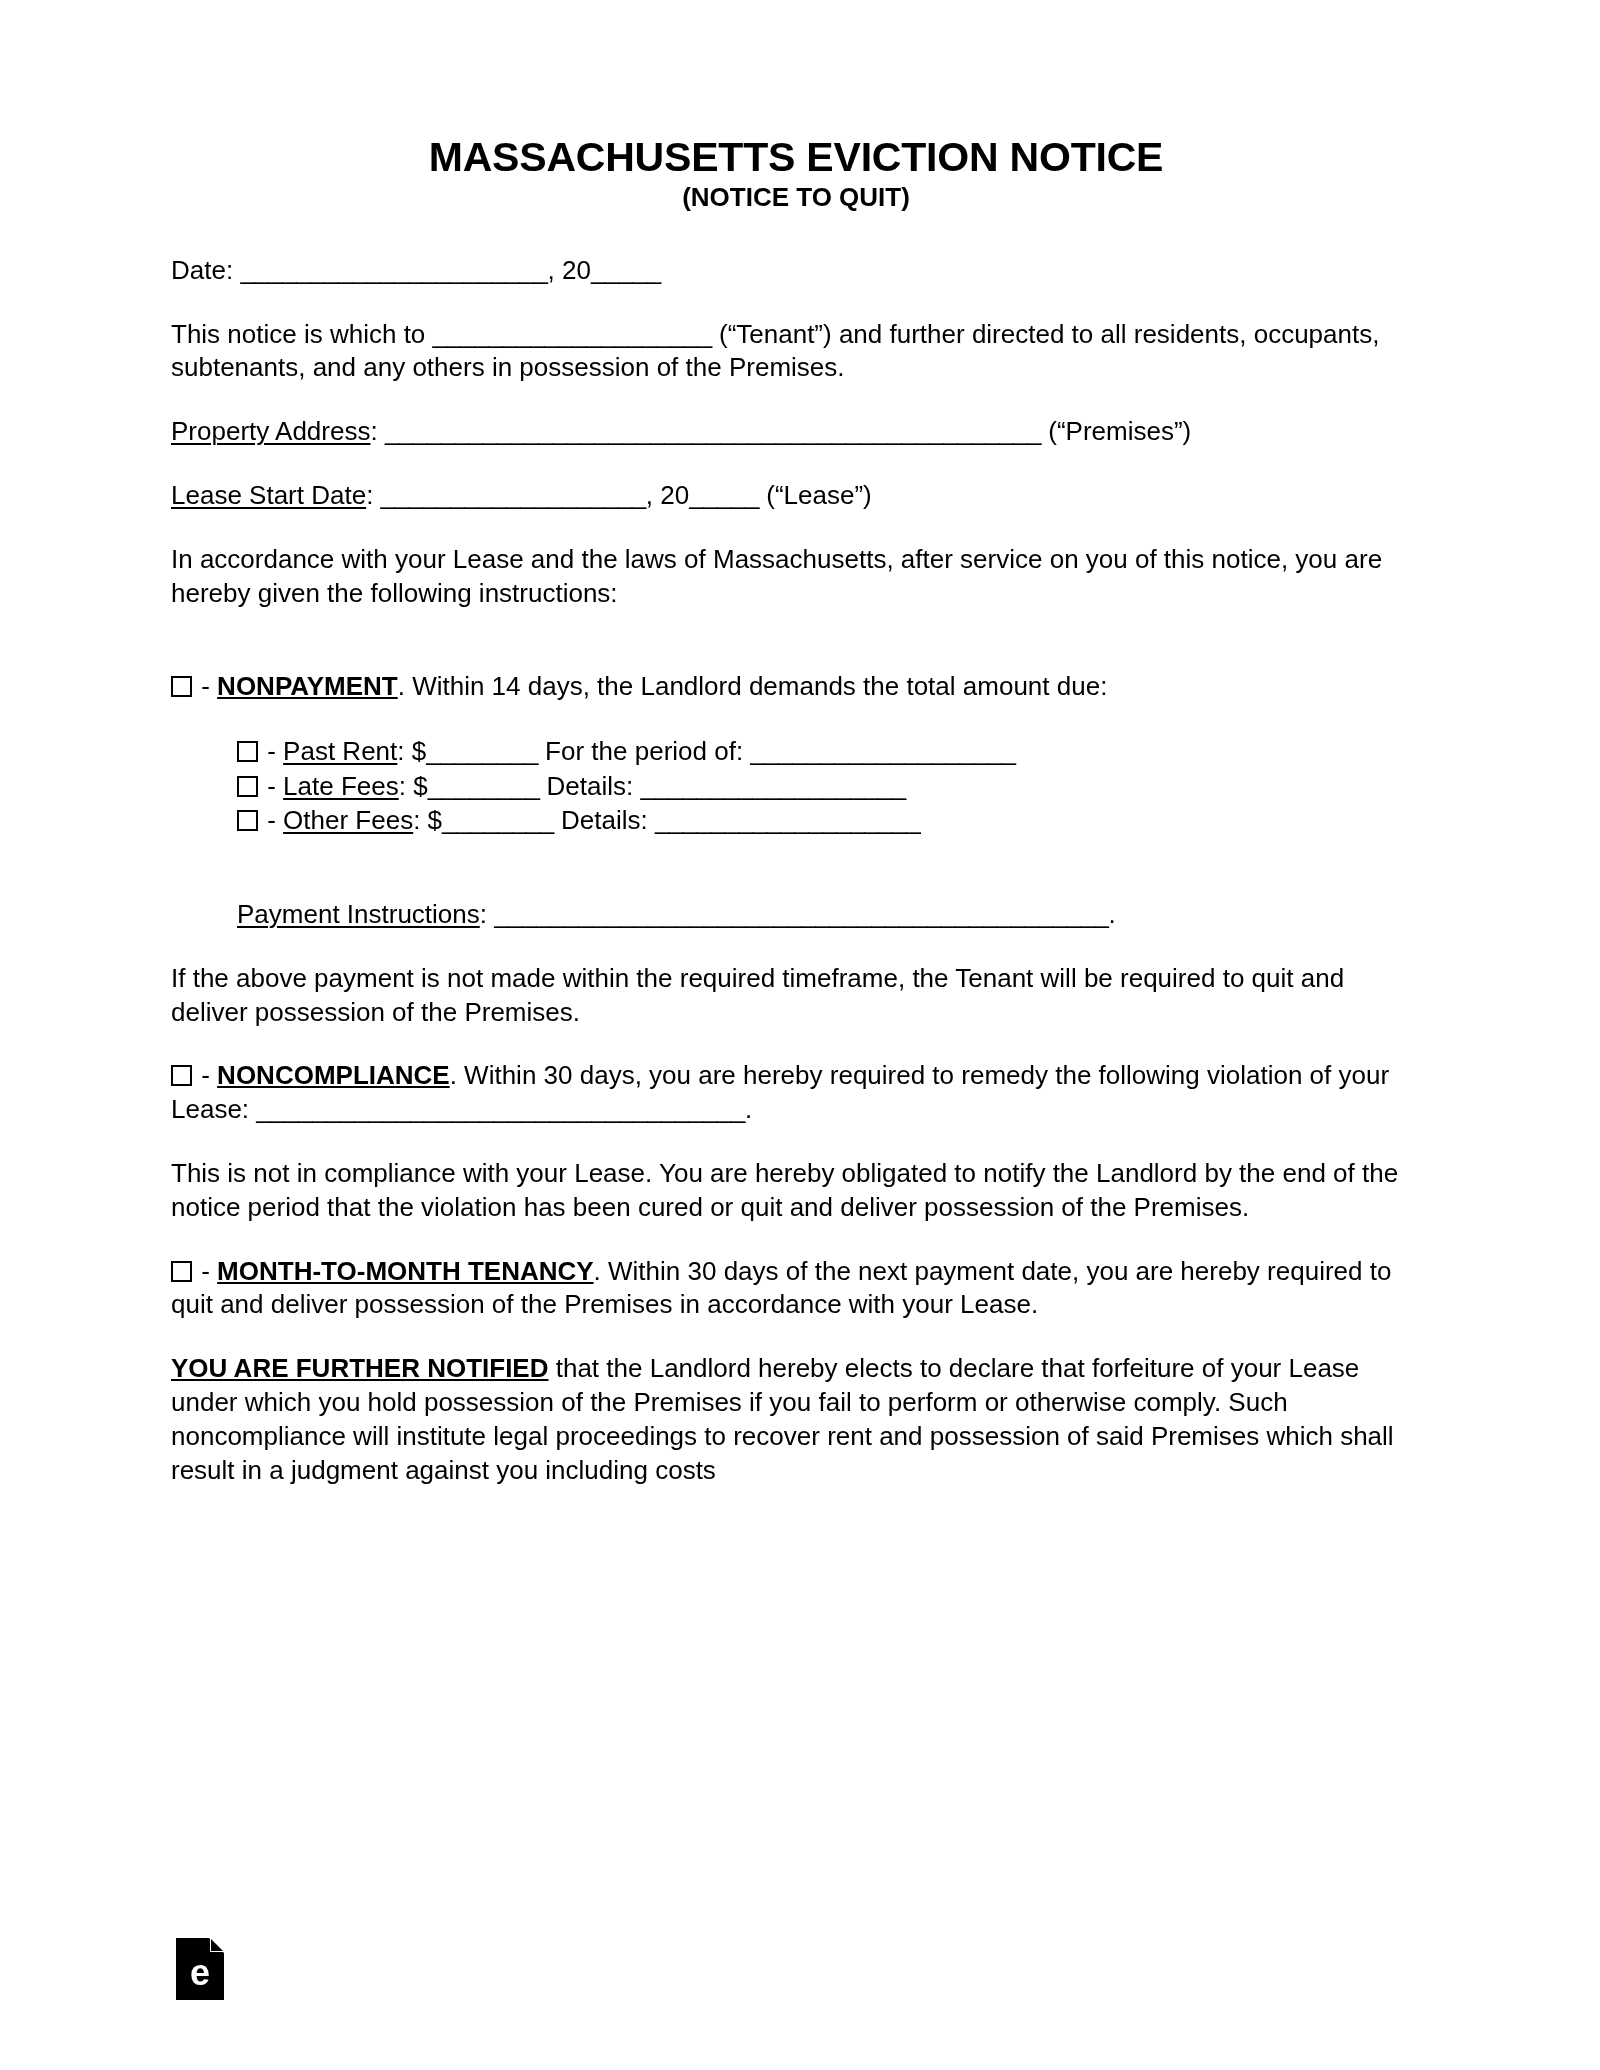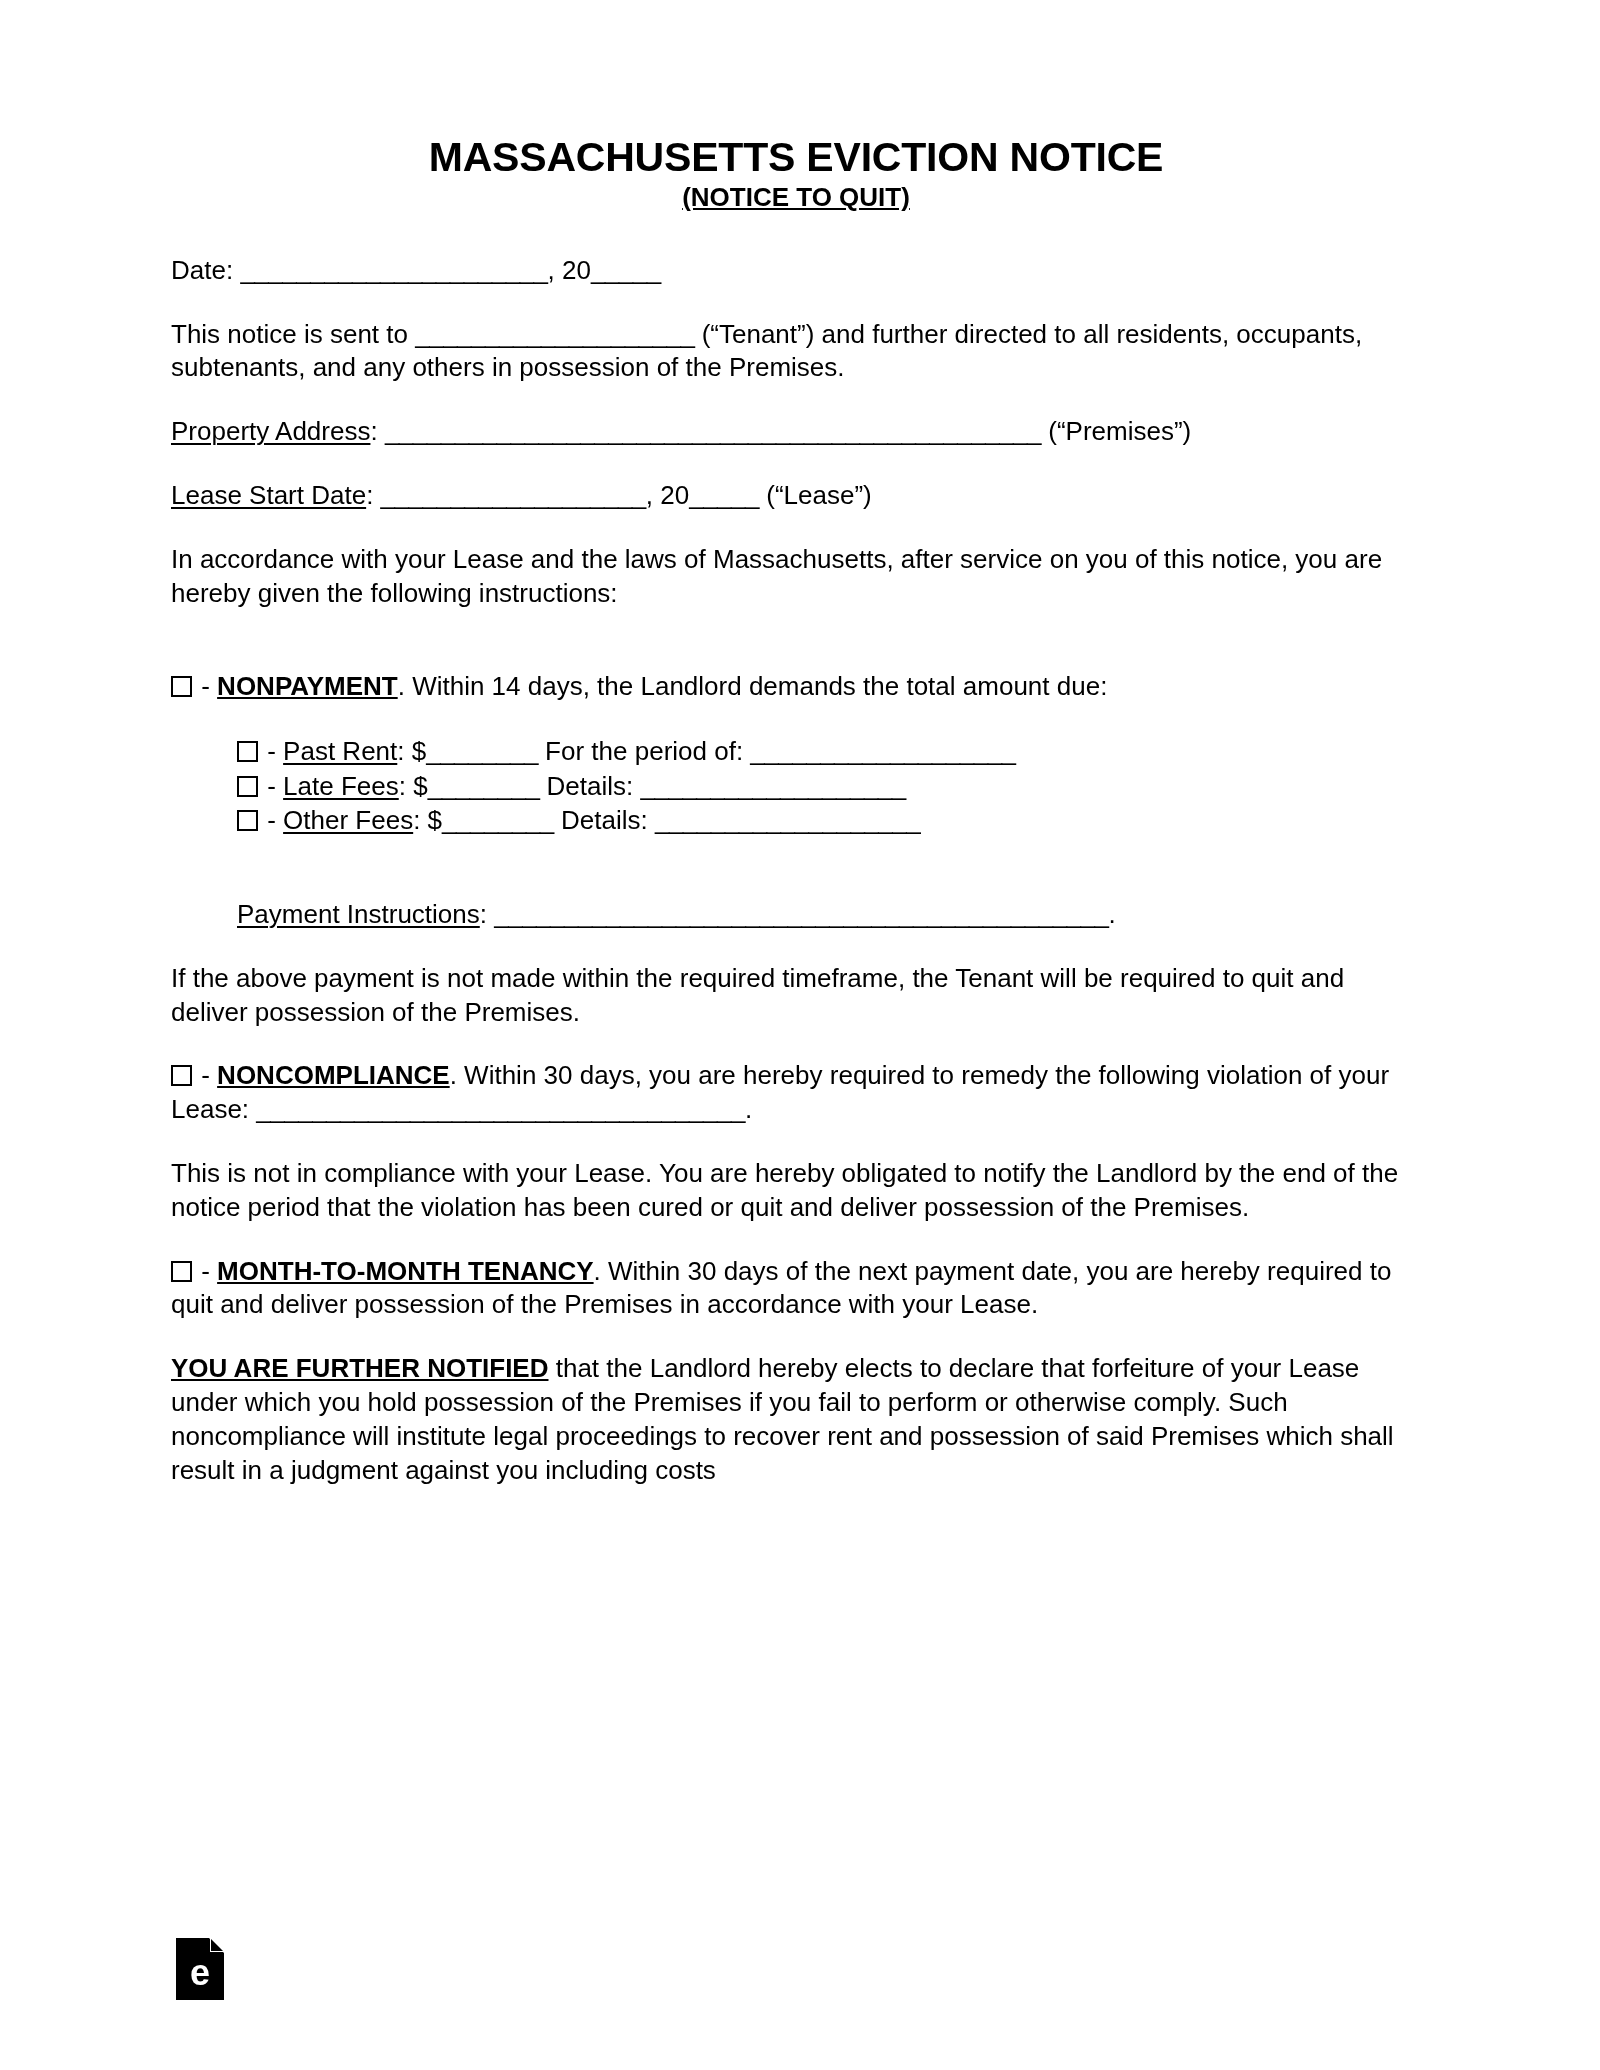--- a/index.html
+++ b/index.html
@@ -38,21 +38,20 @@
     margin: 0;
     letter-spacing: -0.2px;
     line-height: 1.08;
   }
   .doc-subtitle {
     font-size: 26px;
     font-weight: bold;
     text-align: center;
     margin: 4px 0 0 0;
     line-height: 1.1;
-    text-decoration: underline;
   }
   p.body-text,
   div.body-text {
     font-size: 26px;
     line-height: 1.30;
     margin: 0;
     text-align: left;
   }
   .gap-lg { height: 42px; }
   .gap-md { height: 30px; }
@@ -111,21 +110,21 @@
 
     <div class="gap-lg"></div>
 
     <div class="body-text">
       <span>Date:</span><span> </span><span class="blank">______________________</span><span>, 20</span><span class="blank">_____</span>
     </div>
 
     <div class="gap-md"></div>
 
     <div class="body-text">
-      <span>This notice is sent to </span><span class="blank">____________________</span><span> (“Tenant”) and further directed to all residents, occupants, subtenants, and any others in possession of the Premises.</span>
+      <span>This notice is which to </span><span class="blank">____________________</span><span> (“Tenant”) and further directed to all residents, occupants, subtenants, and any others in possession of the Premises.</span>
     </div>
 
     <div class="gap-md"></div>
 
     <div class="body-text">
       <span class="u">Property Address</span><span>: </span><span class="blank">_______________________________________________</span><span> (“Premises”)</span>
     </div>
 
     <div class="gap-md"></div>
 

